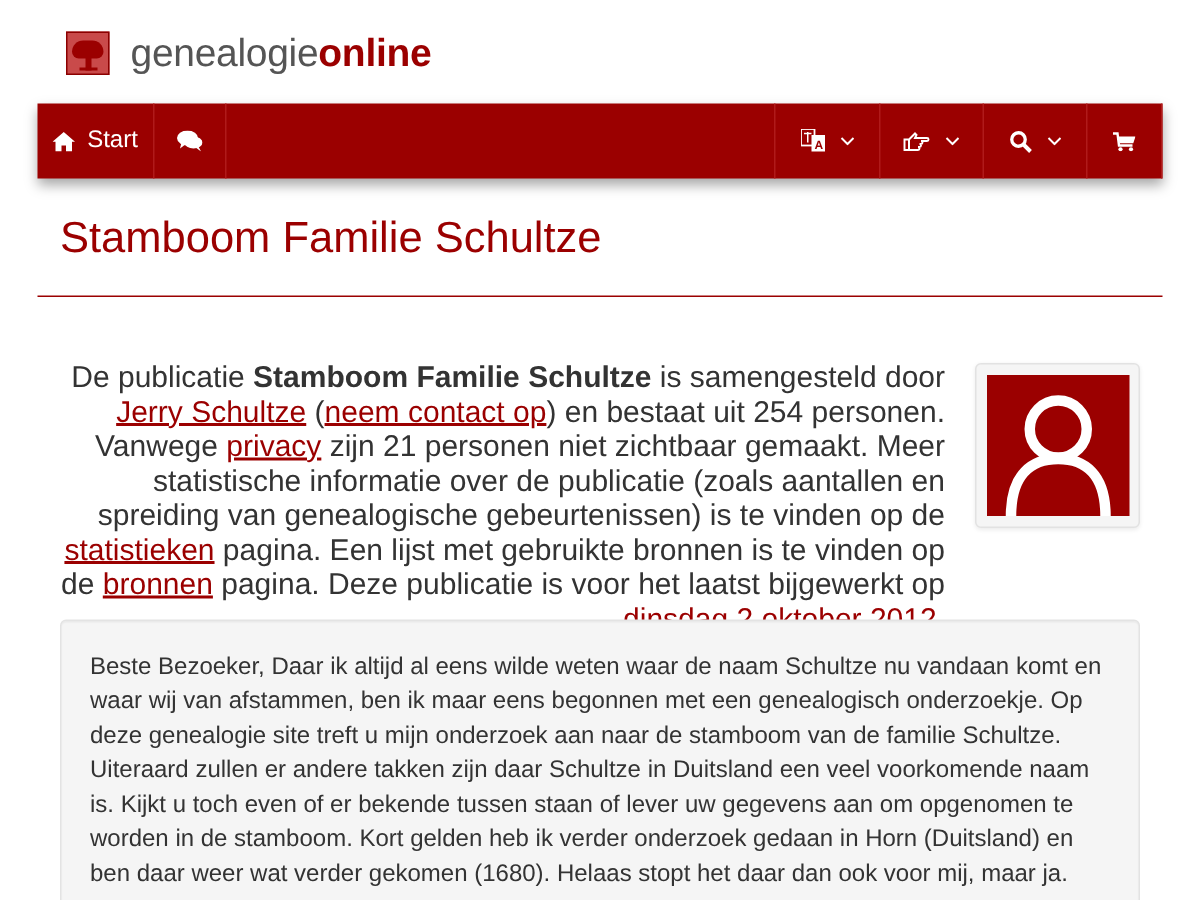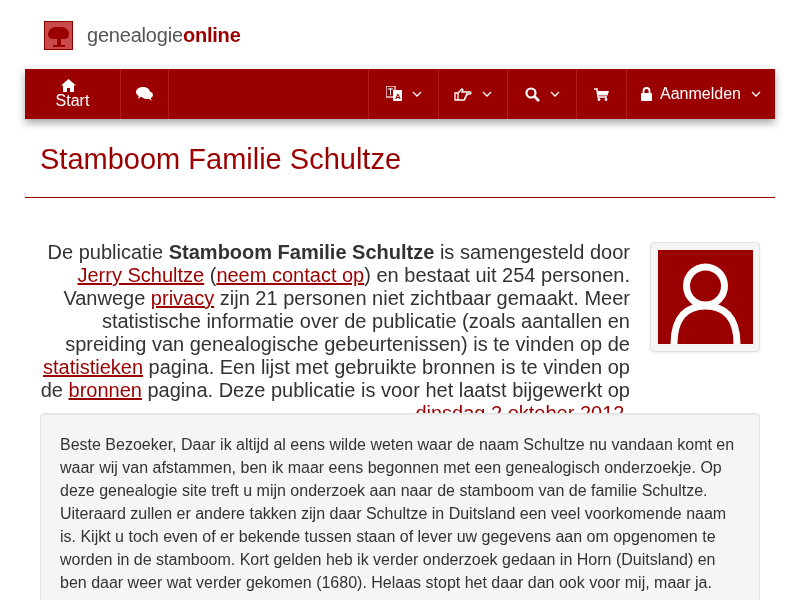--- a/index.html
+++ b/index.html
@@ -4,21 +4,21 @@
   <style>
     * { box-sizing: border-box; margin: 0; padding: 0; }
     html, body { width: 800px; height: 600px; overflow: hidden; background: #ffffff; }
     body { font-family: "Liberation Sans", sans-serif; color: #333333; position: relative; }
 
     .brand { position: absolute; left: 44px; top: 18px; height: 34px; display: flex; align-items: center; }
     .brand-logo { width: 29px; height: 29px; border: 1px solid #8b0000; background: #c94a4a; position: relative; overflow: hidden; }
     .brand-logo .crown { position: absolute; left: 3px; top: 5px; width: 21px; height: 12px; background: #9b0000; border-radius: 10px 10px 6px 6px; }
     .brand-logo .trunk { position: absolute; left: 12px; top: 15px; width: 4px; height: 10px; background: #9b0000; }
     .brand-logo .base { position: absolute; left: 8px; top: 23px; width: 12px; height: 2px; background: #9b0000; }
-    .brand-text { margin-left: 14px; font-size: 20px; line-height: 34px; letter-spacing: -0.2px; }
+    .brand-text { margin-left: 14px; font-size: 26px; line-height: 34px; letter-spacing: -0.2px; }
     .brand-text .g { color: #555555; }
     .brand-text .o { color: #9b0000; font-weight: bold; }
 
     .navbar { position: absolute; left: 25px; top: 69px; width: 750px; height: 50px; background: #9b0000;
       box-shadow: 0 4px 8px rgba(0,0,0,0.35); display: flex; color: #fff; }
     .nav-item { height: 50px; display: flex; align-items: center; justify-content: center; border-right: 1px solid #b01a1a; font-size: 16px; color: #ffffff; cursor: pointer; }
     .nav-item .ico { display: inline-flex; align-items: center; justify-content: center; margin-right: 8px; }
     .nav-item .chev { margin-left: 10px; display: inline-flex; }
     .nav-spacer { flex: 1; border-right: 1px solid #b01a1a; }
 
@@ -40,21 +40,21 @@
 <div class="brand">
   <div class="brand-logo">
     <div class="crown"></div>
       <div class="trunk"></div>
       <div class="base"></div>
   </div>
   <div class="brand-text"><span class="g">genealogie</span><span class="o">online</span></div>
 </div>
 
 <nav class="navbar">
-  <div class="nav-item" style="width:96px;flex-direction:column;">
+  <div class="nav-item" style="width:78px;">
     <span class="ico">
       <svg width="15" height="13" viewBox="0 0 15 13">
           <path d="M7.5 0 L15 6.5 L13 6.5 L13 13 L9 13 L9 9 L6 9 L6 13 L2 13 L2 6.5 L0 6.5 Z" fill="#fff"></path>
         </svg>
     </span>
     <span>Start</span>
   </div>
   <div class="nav-item" style="width:48px;">
     <span class="ico" style="margin:0;">
       <svg width="17" height="14" viewBox="0 0 17 14">
@@ -109,34 +109,20 @@
   <div class="nav-item" style="width:50px;">
     <span class="ico" style="margin:0;">
       <svg width="15" height="13" viewBox="0 0 15 13">
           <path d="M0 1 H3 L4 9 H13" stroke="#fff" stroke-width="1.6" fill="none"></path>
           <path d="M3.5 3 H15 L13.5 7.5 H4.2 Z" fill="#fff"></path>
           <circle cx="5" cy="11.5" r="1.4" fill="#fff"></circle>
           <circle cx="12" cy="11.5" r="1.4" fill="#fff"></circle>
         </svg>
     </span>
   </div>
-  <div class="nav-item" style="width:148px; border-right:none;">
-    <span class="ico">
-      <svg width="11" height="14" viewBox="0 0 11 14">
-          <path d="M2.5 6 V4 A3 3 0 0 1 8.5 4 V6" stroke="#fff" stroke-width="1.8" fill="none"></path>
-          <rect x="0" y="6" width="11" height="8" rx="1" fill="#fff"></rect>
-        </svg>
-    </span>
-    <span>Aanmelden</span>
-    <span class="chev">
-        <svg width="10" height="6" viewBox="0 0 10 6">
-          <path d="M1 1 L5 5 L9 1" stroke="#fff" stroke-width="1.3" fill="none"></path>
-        </svg>
-      </span>
-  </div>
 </nav>
 
 <h1 class="page-title">Stamboom Familie Schultze</h1>
 <div class="title-rule"></div>
 
 <p class="intro"><span>De publicatie </span><b>Stamboom Familie Schultze</b><span> is samengesteld door </span><a>Jerry Schultze</a><span> (</span><a>neem contact op</a><span>) en bestaat uit 254 personen. Vanwege </span><a>privacy</a><span> zijn 21 personen niet zichtbaar gemaakt. Meer statistische informatie over de publicatie (zoals aantallen en spreiding van genealogische gebeurtenissen) is te vinden op de </span><a>statistieken</a><span> pagina. Een lijst met gebruikte bronnen is te vinden op de </span><a>bronnen</a><span> pagina. Deze publicatie is voor het laatst bijgewerkt op </span><a>dinsdag 2 oktober 2012</a><span>.</span></p>
 
 <div class="avatar-frame">
   <div class="avatar">
     <svg width="95" height="94" viewBox="0 0 95 94">

